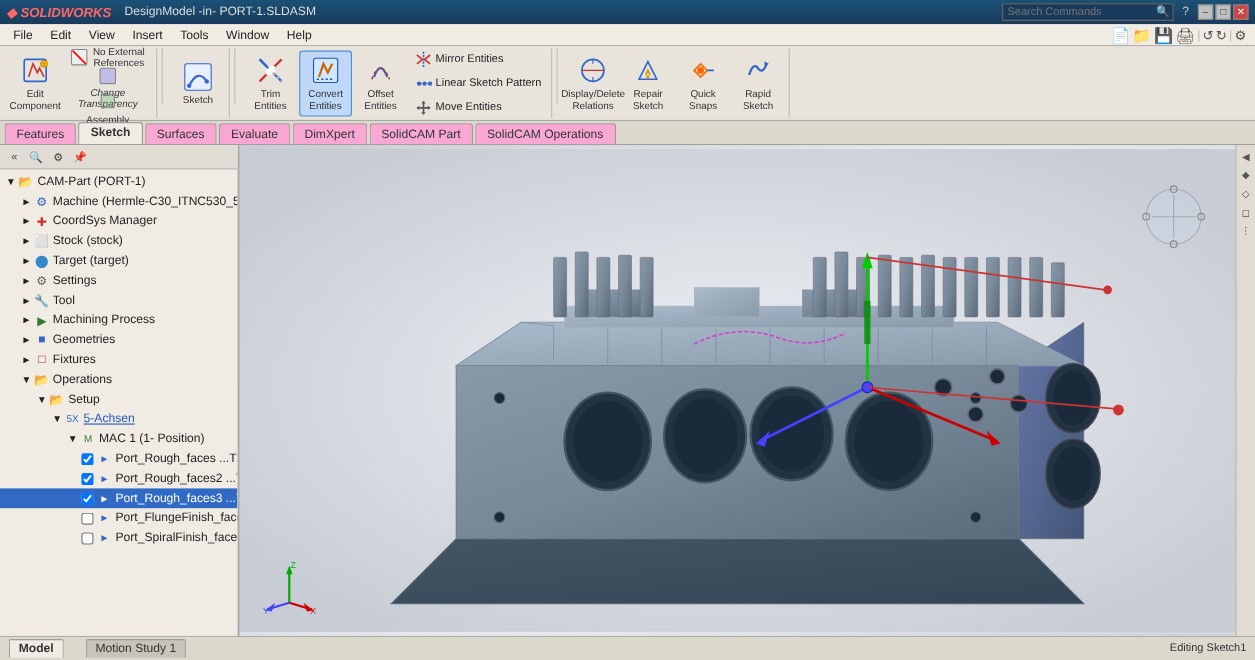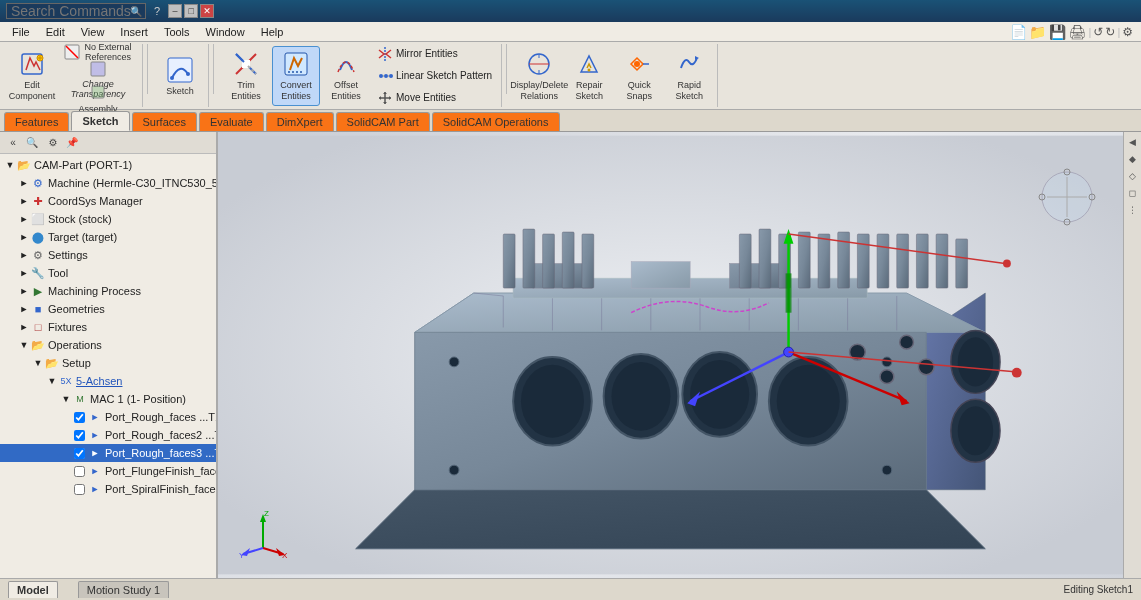--- a/index.html
+++ b/index.html
@@ -99,21 +99,21 @@
       background: #ddd8cc;
       display: flex;
       align-items: flex-end;
       border-bottom: 1px solid #999;
       padding: 0 4px;
     }
     .tab {
       padding: 3px 10px;
       font-size: 11px;
       cursor: pointer;
-      background: #f97316;
+      background: #f9a8d4;
       border: 1px solid #999;
       border-bottom: none;
       margin-right: 2px;
       color: #333;
       border-radius: 3px 3px 0 0;
     }
     .tab.active {
       background: #f0ece4;
       border-bottom: 1px solid #f0ece4;
       font-weight: bold;
@@ -256,23 +256,27 @@
     
     .toolbar-btn.active-tool {
       background: #c0d8f8;
       border: 1px solid #4a90d0;
     }
   </style>
 </head>
 <body>
 
 <div id="titlebar">
+  <div id="titlebar-left">
+    <span style="color:#ff6666;font-weight:bold;font-style:italic;font-size:12px;">◆ SOLIDWORKS</span>
+    <span style="color:#ddd;margin-left:8px;">DesignModel -in- PORT-1.SLDASM</span>
+  </div>
   <div style="display:flex;align-items:center;gap:8px;">
     <div style="position:relative;display:flex;align-items:center;">
-      <input type="text" style="width: 140px; height: 16px; font-size: 14px; border: 1px solid rgb(102, 102, 102); padding: 0 4px; background: rgb(26, 58, 92); color: rgb(204, 204, 204);" placeholder="Search Commands">
+      <input type="text" style="width: 156px; height: 16px; font-size: 10px; border: 1px solid rgb(102, 102, 102); padding: 0 4px; background: rgb(26, 58, 92); color: rgb(204, 204, 204);" placeholder="Search Commands">
       <span style="position:absolute;right:3px;color:#aaa;font-size:10px;">🔍</span>
     </div>
     <span style="color:#ccc;font-size:11px;cursor:pointer;">?</span>
     <div style="display:flex;gap:2px;">
       <div class="title-btn">–</div>
       <div class="title-btn">□</div>
       <div class="title-btn" style="background:#cc4444;color:white;">✕</div>
     </div>
   </div>
 </div>

